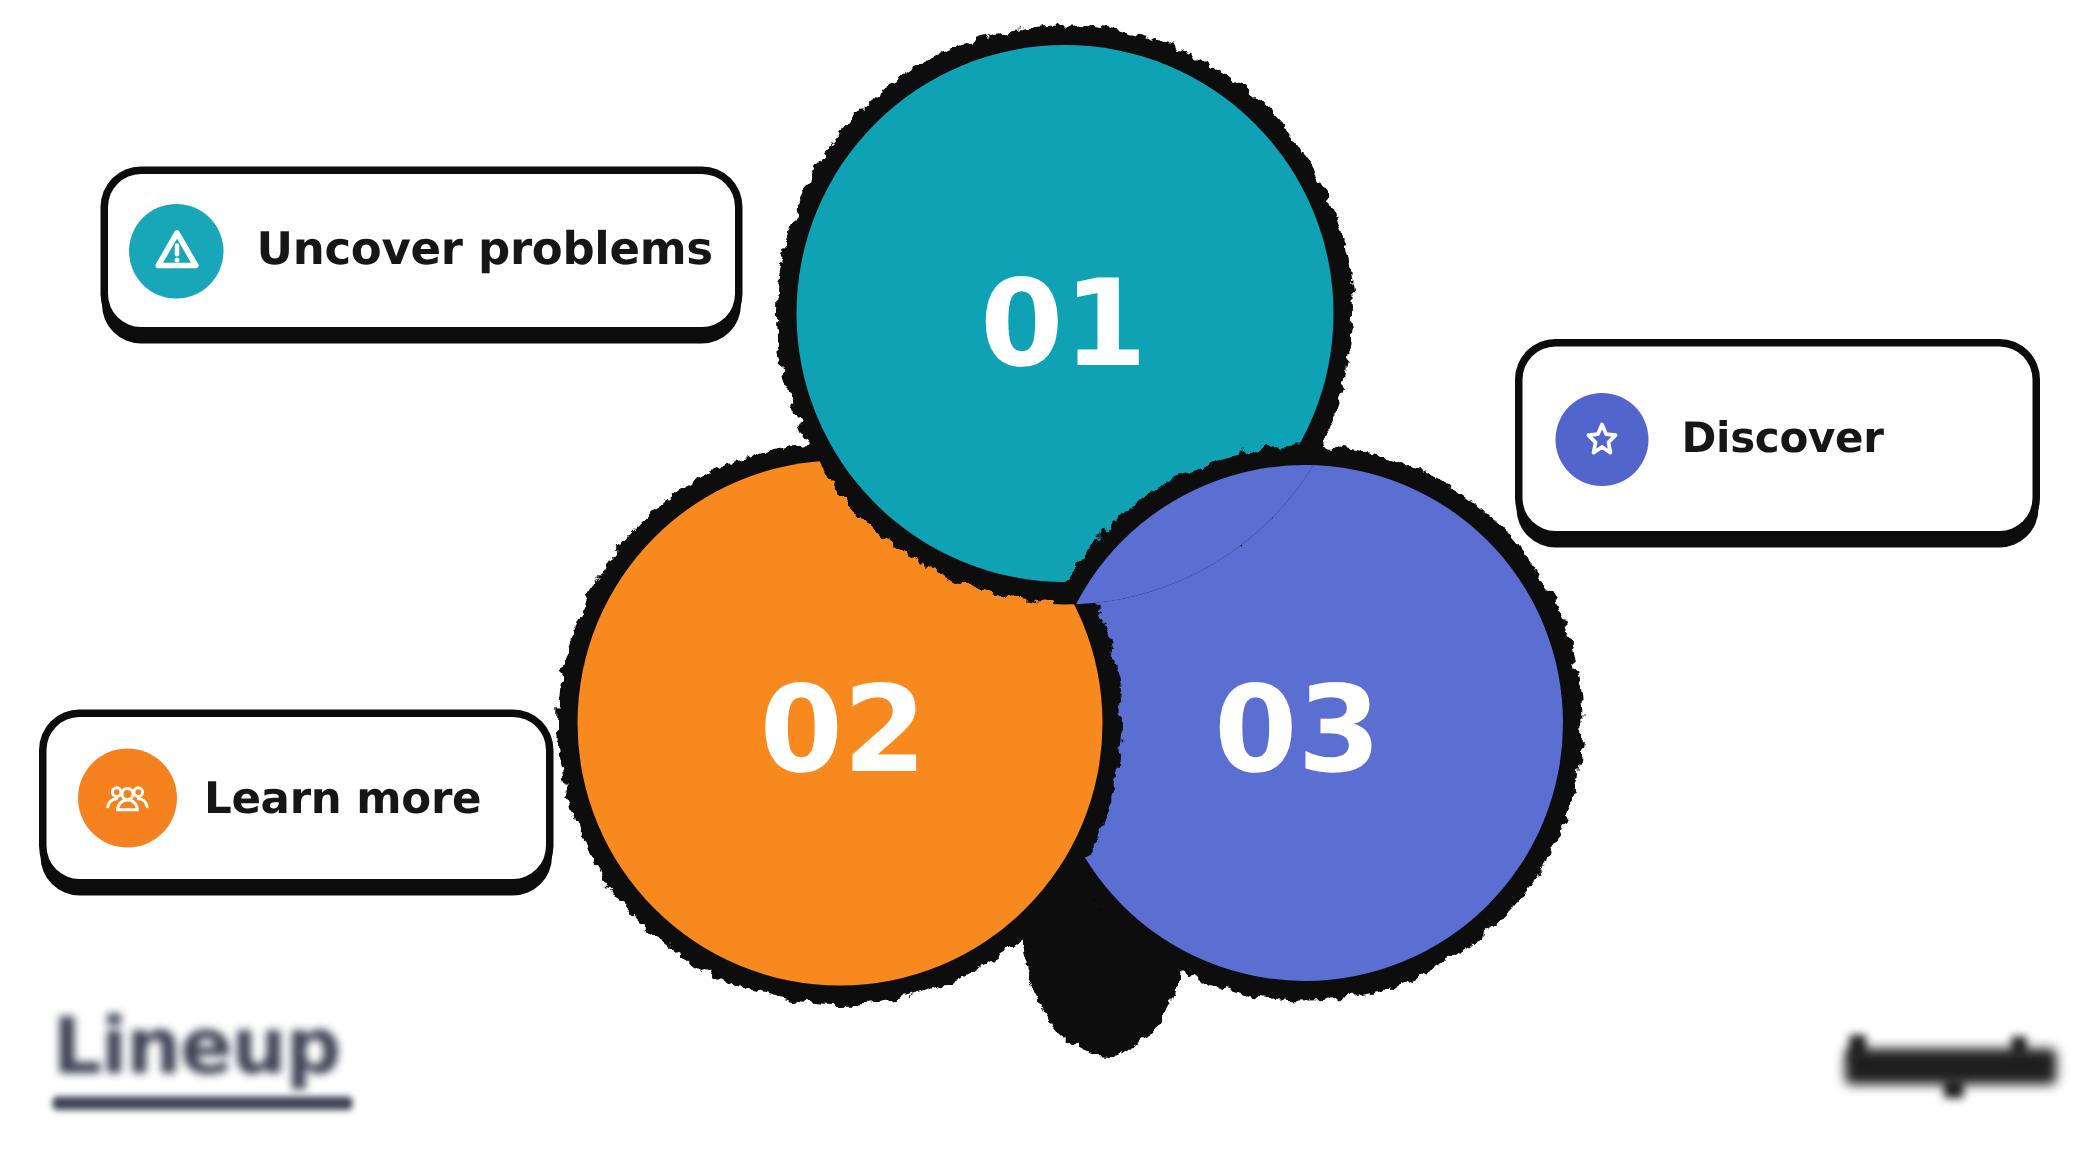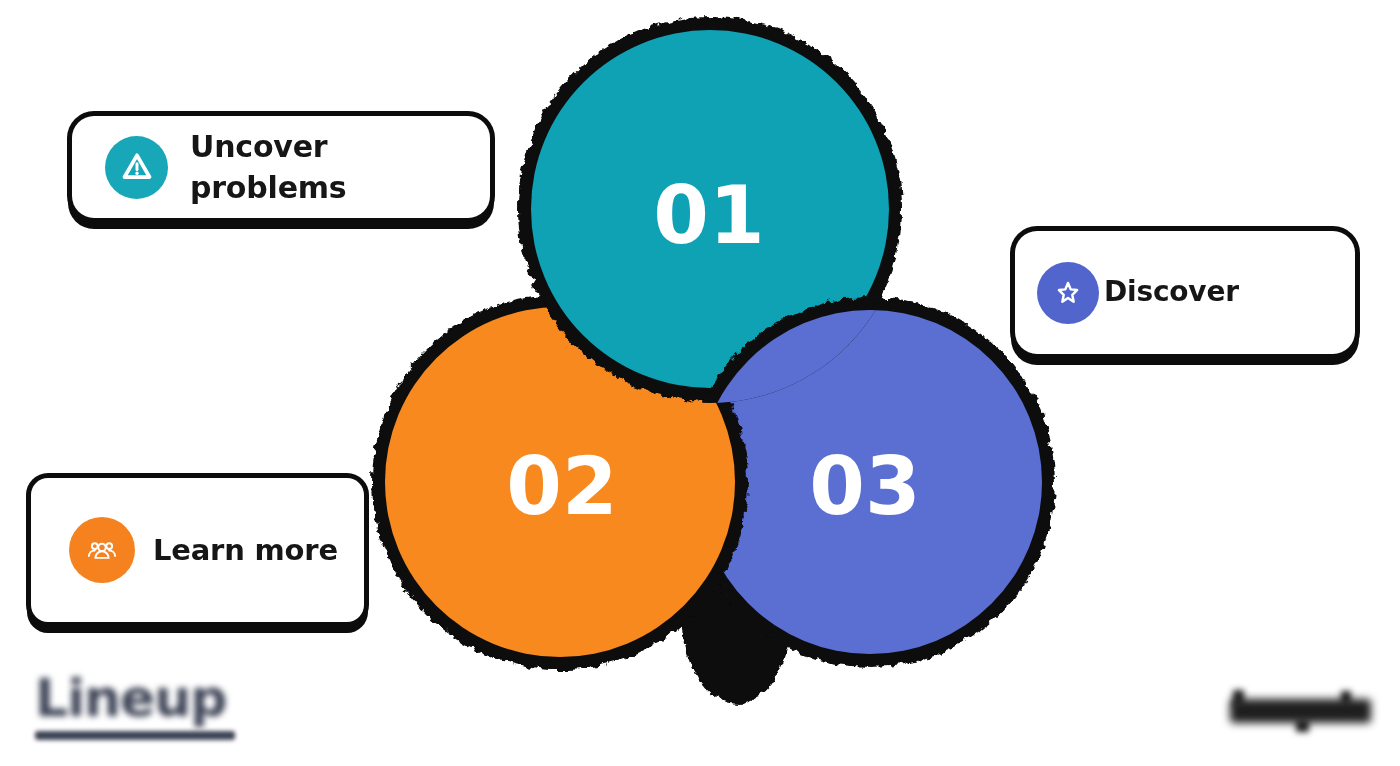--- a/index.html
+++ b/index.html
@@ -27,29 +27,29 @@
     border-radius:50%;
     flex:0 0 auto;
     display:flex;align-items:center;justify-content:center;
   }
   .card .card-text{
     color:#161616;
     font-weight:700;
     line-height:1.38;
     letter-spacing:-0.2px;
   }
-  #card-uncover{left:72px;top:116px;width:418px;height:102px;padding-left:33px;}
+  #card-uncover{left:72px;top:116px;width:418px;height:102px;padding-left:14px;}
   #card-uncover .icon-circle{width:63px;height:63px;}
   #card-uncover .card-text{font-size:30px;margin-left:22px;}
 
   #card-discover{left:1015px;top:231px;width:340px;height:123px;padding-left:22px;}
   #card-discover .icon-circle{width:62px;height:62px;}
-  #card-discover .card-text{font-size:28px;margin-left:5px;}
+  #card-discover .card-text{font-size:28px;margin-left:22px;}
 
-  #card-learn{left:31px;top:478px;width:333px;height:144px;padding-left:38px;border-radius:17px;}
+  #card-learn{left:31px;top:478px;width:333px;height:108px;padding-left:21px;}
   #card-learn .icon-circle{width:66px;height:66px;}
   #card-learn .card-text{font-size:29px;margin-left:18px;}
 
   
   .logo{position:absolute;left:35px;top:672px;z-index:6;}
   .logo .logo-text{
     font-size:52px;font-weight:bold;color:#3e4456;
     filter:blur(3px);letter-spacing:-1px;line-height:1;
   }
   .logo .logo-tagline{

